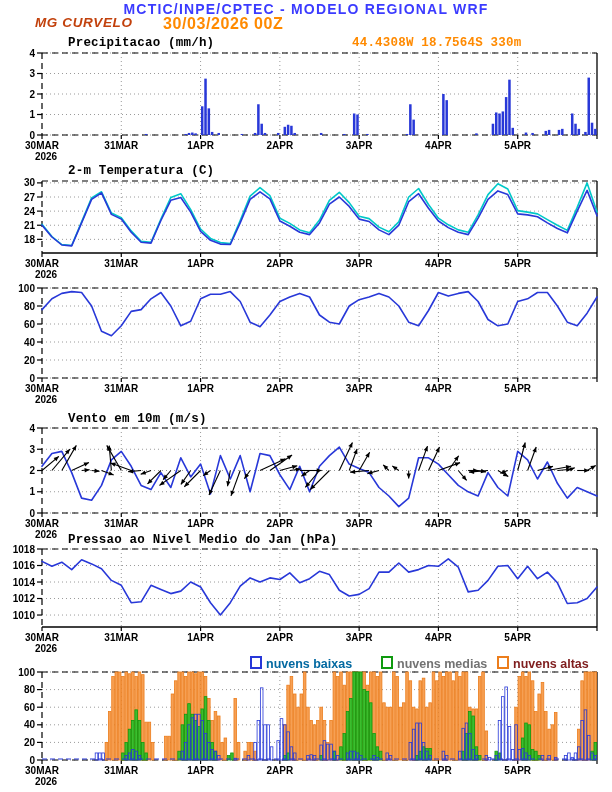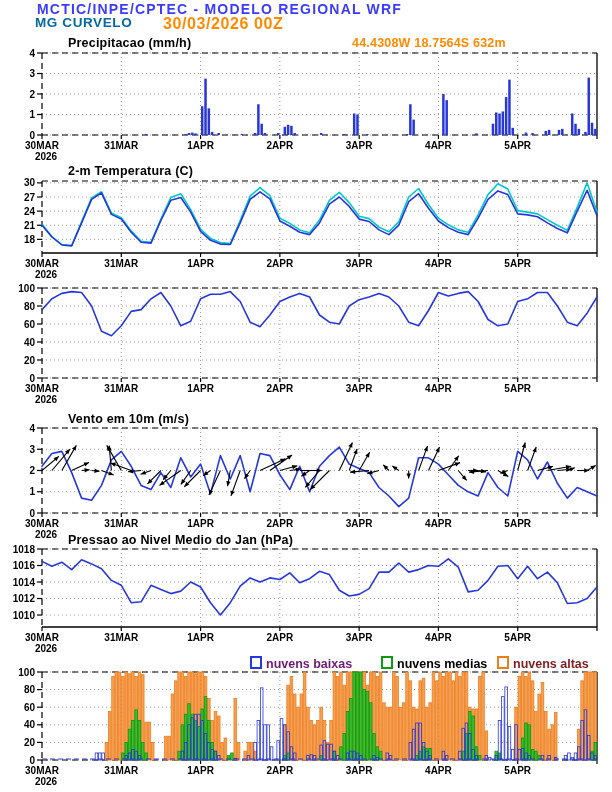--- a/index.html
+++ b/index.html
@@ -1,23 +1,23 @@
 <!DOCTYPE html>
 <html><head>
 <meta charset="utf-8">
 <style>
   html,body{margin:0;padding:0;background:#fff;}
   .page{position:relative;width:612px;height:792px;background:#fff;overflow:hidden;
         font-family:"Liberation Sans",sans-serif;font-weight:bold;color:#000;}
   svg.charts{position:absolute;left:0;top:0;}
-  .hdr1{position:absolute;left:0;right:0;top:1px;color:#3b3bff;
-        font-size:14px;letter-spacing:1.2px;white-space:nowrap;margin-left:37px;}
-  .hdr2a{position:absolute;left:35px;top:15px;color:#0369a1;font-size:13.5px;letter-spacing:0.6px;}
+  .hdr1{position:absolute;left:0;right:0;top:1px;text-align:center;color:#3b3bff;
+        font-size:14px;letter-spacing:1.2px;white-space:nowrap;}
+  .hdr2a{position:absolute;left:35px;top:15px;color:#c2410c;font-size:13.5px;letter-spacing:0.6px;font-style:italic;}
   .hdr2b{position:absolute;left:163px;top:15px;color:#ff8a00;font-size:16px;letter-spacing:0.6px;}
-  .t{position:absolute;font-size:12.5px;letter-spacing:0.2px;white-space:nowrap;}
+  .t{position:absolute;font-size:12.5px;letter-spacing:0.2px;white-space:nowrap;font-family:Liberation Mono, monospace;}
   .o{color:#ff8a00}
   .c{color:#00c8c8}
   .leg{position:absolute;font-size:12.5px;white-space:nowrap;}
   .box{display:inline-block;width:8px;height:9px;border:2px solid;vertical-align:-1px;
        margin-right:4px;background:#fff;}
   text.tick{font:bold 10px "Liberation Sans",sans-serif;fill:#000;}
 </style>
 </head>
 <body>
 
@@ -741,32 +741,32 @@
         </g>
         <line x1="42" x2="597" y1="759" y2="759" stroke="#2838d8" stroke-width="1.2" stroke-dasharray="5 3"></line>
       </g>
     </svg>
 
   <div class="hdr1">MCTIC/INPE/CPTEC - MODELO REGIONAL WRF</div>
   <div class="hdr2a">MG CURVELO</div>
   <div class="hdr2b">30/03/2026 00Z</div>
 
   <div class="t" style="left:68px;top:36px">Precipitacao (mm/h)</div>
-  <div class="t o" style="left:352px;top:36px">44.4308W 18.7564S 632m</div>
+  <div class="t o" style="left:352px;top:36px">44.4308W 18.7564S 330m</div>
 
   <div class="t" style="left:68px;top:164px">2-m Temperatura (C)</div>
 
 
   <div class="t" style="left:68px;top:412px">Vento em 10m (m/s)</div>
 
   <div class="t" style="left:68px;top:533px">Pressao ao Nivel Medio do Jan (hPa)</div>
 
   <div class="leg" style="left:250px;top:656px">
-    <span class="box" style="border-color:#2838d8"></span><span style="color:#701a75">nuvens baixas</span>
+    <span class="box" style="border-color:#2838d8"></span><span style="color:#0369a1">nuvens baixas</span>
   </div>
   <div class="leg" style="left:381px;top:656px">
-    <span class="box" style="border-color:#0f9a0f"></span><span style="color:#000000">nuvens medias</span>
+    <span class="box" style="border-color:#0f9a0f"></span><span style="color:#737373">nuvens medias</span>
   </div>
   <div class="leg" style="left:497px;top:656px">
     <span class="box" style="border-color:#ec7d1c"></span><span style="color:#7f1d1d">nuvens altas</span>
   </div>
 
 </div>
 
 </body></html>

